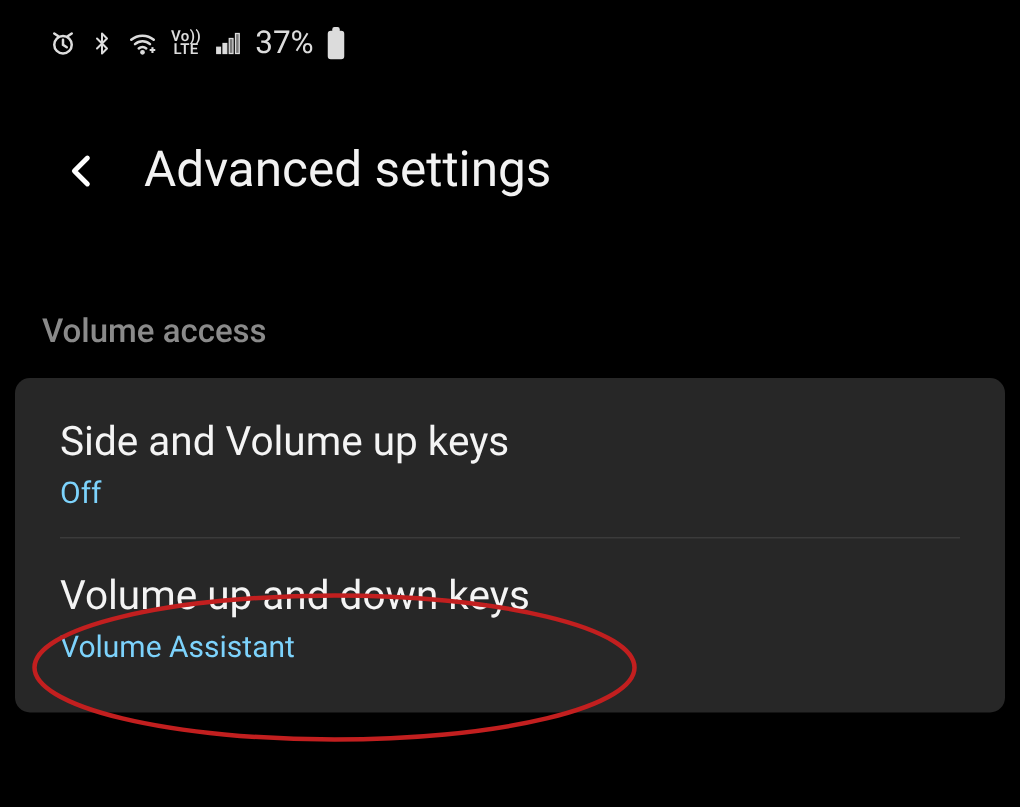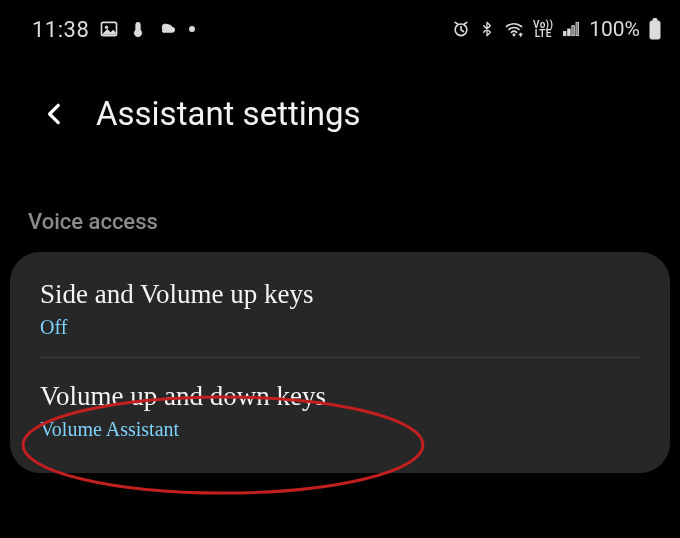--- a/index.html
+++ b/index.html
@@ -62,23 +62,22 @@
   .section-label{
     color:#8a8a8a;
     font-size:22px;
     padding:76px 0 0 28px;
     font-weight:500;
   }
   
   .card{
     margin:18px 10px 0 10px;
     background:#272727;
-    border-radius:30px;
+    border-radius:10px;
     padding:4px 0 14px 0;
-    font-family:Liberation Serif, serif;
   }
   .row{
     padding:22px 30px 18px 30px;
   }
   .row-title{
     font-size:27px;
     color:#f4f4f4;
     line-height:1.25;
   }
   .row-sub{
@@ -97,42 +96,20 @@
     top:390px;
     width:420px;
     height:110px;
     pointer-events:none;
   }
 </style>
 </head>
 <body>
 
 <div class="status-bar">
-  <div class="status-left">
-    <span class="status-time">11:38</span>
-    <span class="sicon">
-      <svg width="20" height="20" viewBox="0 0 24 24">
-          <rect x="3" y="4" width="18" height="16" rx="2" fill="none" stroke="#dcdcdc" stroke-width="2"></rect>
-          <circle cx="9" cy="10" r="1.6" fill="#dcdcdc"></circle>
-          <path d="M4 18 L10 12 L14 16 L17 13 L20 16 V19 H4Z" fill="#dcdcdc" stroke="none"></path>
-        </svg>
-    </span>
-    <span class="sicon">
-      <svg width="18" height="20" viewBox="0 0 24 24">
-          <path d="M12 3a3 3 0 0 0-3 3v7.3a5 5 0 1 0 6 0V6a3 3 0 0 0-3-3z" fill="#dcdcdc"></path>
-        </svg>
-    </span>
-    <span class="sicon">
-      <svg width="22" height="20" viewBox="0 0 24 24">
-          <circle cx="9" cy="10" r="4" fill="#dcdcdc"></circle>
-          <path d="M6 16h11a3 3 0 0 0 0-6 5 5 0 0 0-9.6 1A3 3 0 0 0 6 16z" fill="#dcdcdc"></path>
-        </svg>
-    </span>
-    <span class="dot"></span>
-  </div>
   <div class="status-right">
     <span class="sicon">
       <svg width="20" height="20" viewBox="0 0 24 24">
           <circle cx="12" cy="13" r="7" fill="none" stroke="#dcdcdc" stroke-width="2"></circle>
           <path d="M12 9v4l3 2" stroke="#dcdcdc" stroke-width="2" fill="none" stroke-linecap="round"></path>
           <path d="M5 4l3 2M19 4l-3 2" stroke="#dcdcdc" stroke-width="2" stroke-linecap="round"></path>
         </svg>
     </span>
     <span class="sicon">
       <svg width="16" height="20" viewBox="0 0 24 24">
@@ -150,40 +127,40 @@
     </span>
     <span class="volte">Vo))<br>LTE</span>
     <span class="sicon">
       <svg width="20" height="20" viewBox="0 0 24 24">
           <rect x="3" y="15" width="3" height="5" fill="#dcdcdc"></rect>
           <rect x="8" y="12" width="3" height="8" fill="#dcdcdc"></rect>
           <rect x="13" y="8" width="3" height="12" fill="#787878"></rect>
           <rect x="18" y="4" width="3" height="16" fill="#787878"></rect>
         </svg>
     </span>
-    <span class="battery-pct">100%</span>
+    <span class="battery-pct">37%</span>
     <span class="sicon">
       <svg width="14" height="22" viewBox="0 0 14 22">
           <rect x="2" y="3" width="10" height="18" rx="1.5" fill="#dcdcdc"></rect>
           <rect x="5" y="0.5" width="4" height="3" rx="1" fill="#dcdcdc"></rect>
         </svg>
     </span>
   </div>
 </div>
 
 <div class="header">
   <span class="sicon back-chevron">
     <svg width="26" height="34" viewBox="0 0 24 24">
         <path d="M15 4 L7 12 L15 20" fill="none" stroke="#ffffff" stroke-width="3" stroke-linecap="round" stroke-linejoin="round"></path>
       </svg>
   </span>
-  <span class="header-title">Assistant settings</span>
+  <span class="header-title">Advanced settings</span>
 </div>
 
-<div class="section-label">Voice access</div>
+<div class="section-label">Volume access</div>
 
 <div class="card">
   <div class="row">
     <div class="row-title">Side and Volume up keys</div>
     <div class="row-sub">Off</div>
   </div>
   <div class="divider"></div>
   <div class="row">
     <div class="row-title">Volume up and down keys</div>
     <div class="row-sub">Volume Assistant</div>

